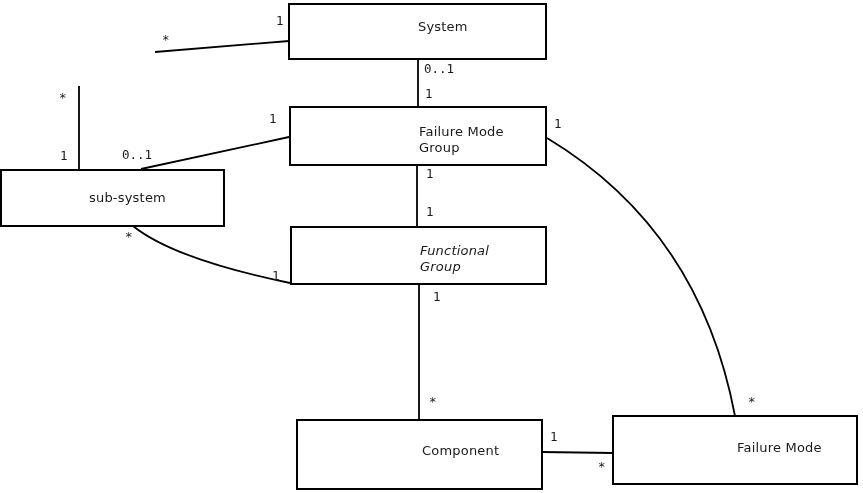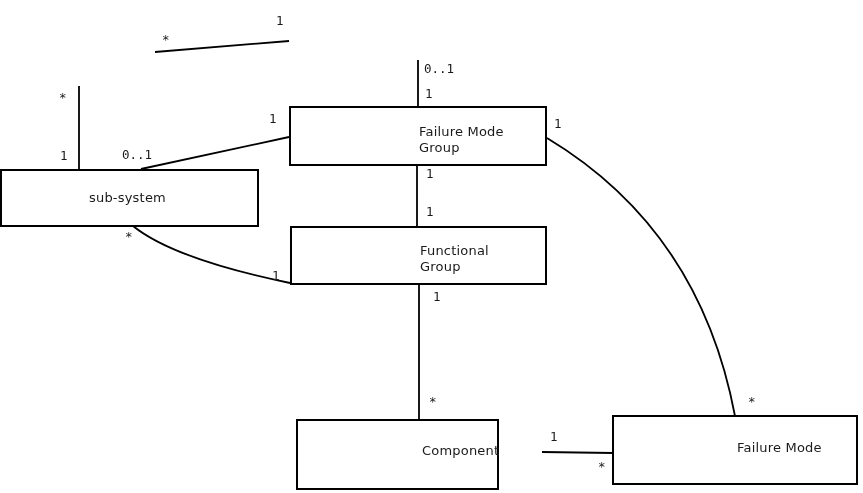--- a/index.html
+++ b/index.html
@@ -60,36 +60,39 @@
     <path d="M79 86 L79 170"></path>
     <path d="M289 137 L141 169"></path>
     <path d="M417 165 L417 227"></path>
     <path d="M419 284 L419 420"></path>
     <path d="M133 226 Q174 259 290 283"></path>
     <path d="M547 138 Q700 230 735 416"></path>
     <path d="M542 452 L613 453"></path>
   </svg>
 
 
+  <div class="node" style="left:288px; top:3px; width:259px; height:57px;">
+    <span class="node-label" style="left:128px; top:14px;">System</span>
+  </div>
 
   <div class="node" style="left:289px; top:106px; width:258px; height:60px;">
     <span class="node-label" style="left:128px; top:16px;">Failure Mode
 Group</span>
   </div>
 
-  <div class="node" style="left:0px; top:169px; width:259px; height:58px;">
+  <div class="node" style="left:0px; top:169px; width:225px; height:58px;">
     <span class="node-label" style="left:87px; top:19px;">sub-system</span>
   </div>
 
-  <div class="node" style="left:290px; top:226px; width:257px; height:59px;">
+  <div class="node" style="left:290px; top:226px; width:257px; height:59px;font-style:italic;">
     <span class="node-label" style="left:128px; top:15px;">Functional
 Group</span>
   </div>
 
-  <div class="node" style="left:296px; top:419px; width:203px; height:71px;">
+  <div class="node" style="left:296px; top:419px; width:247px; height:71px;">
     <span class="node-label" style="left:124px; top:22px;">Component</span>
   </div>
 
   <div class="node" style="left:612px; top:415px; width:246px; height:70px;">
     <span class="node-label" style="left:123px; top:23px;">Failure Mode</span>
   </div>
 
   <span class="card" style="left:162px; top:33px;">*</span>
   <span class="card" style="left:276px; top:14px;">1</span>
 

